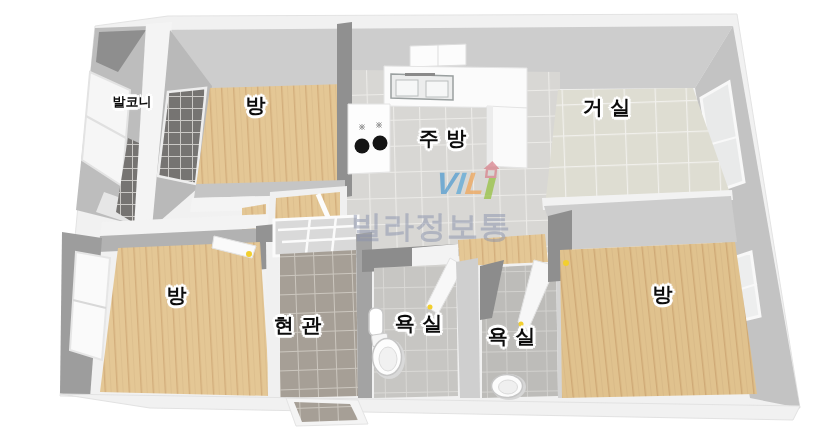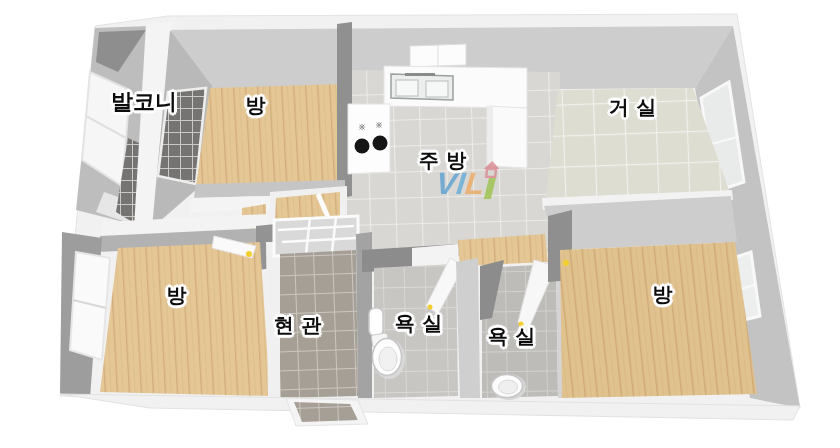--- a/index.html
+++ b/index.html
@@ -3,21 +3,21 @@
 <meta charset="utf-8">
 <style>
   html,body{margin:0;padding:0;background:#ffffff;}
   #stage{position:relative;width:840px;height:448px;background:#ffffff;overflow:hidden;
          font-family:"Liberation Sans", sans-serif;}
   #plan-svg{position:absolute;left:0;top:0;}
   .room-label{position:absolute;transform:translate(-50%,-50%);
     font-weight:700;font-size:20px;color:#0c0c0c;white-space:nowrap;letter-spacing:1px;
     text-shadow:-2px -2px 0 #fff,2px -2px 0 #fff,-2px 2px 0 #fff,2px 2px 0 #fff,
                 0 -3px 0 #fff,0 3px 0 #fff,-3px 0 0 #fff,3px 0 0 #fff,0 0 5px #fff;}
-  .room-label.small{font-size:22px;letter-spacing:0;margin-left:12px;}
+  .room-label.small{font-size:13px;letter-spacing:0;}
   #watermark{position:absolute;left:0;top:0;width:100%;height:100%;pointer-events:none;}
   #wm-logo{position:absolute;left:436px;top:168px;display:flex;align-items:flex-end;
     opacity:.72;transform:skewX(-6deg);}
   #wm-logo .lg{font-style:italic;font-weight:800;font-size:31px;line-height:1;
     letter-spacing:-1px;margin-right:1px;}
   #wm-post{position:relative;width:7px;height:22px;margin-left:3px;}
   #wm-post .bar{position:absolute;left:0;bottom:0;width:7px;height:22px;
     background:currentcolor;transform:skewX(-8deg);}
   #wm-house{position:absolute;left:-6px;top:-16px;}
   #wm-text{position:absolute;left:351px;top:206px;font-weight:700;font-size:31px;
@@ -210,25 +210,26 @@
     <span id="wm-post" style="color: rgb(149, 193, 61);">
       <span class="bar"></span>
       <span id="wm-house" style="color: rgb(217, 128, 138);">
         <svg width="18" height="17" viewBox="0 0 18 17">
           <polygon points="9,0 17,8 1,8" fill="currentColor"></polygon>
           <rect x="4.5" y="8" width="9" height="8" fill="none" stroke="currentColor" stroke-width="2.4"></rect>
         </svg>
       </span>
     </span>
   </div>
+  <div id="wm-text" style="color: rgb(138, 147, 173);">빌라정보통</div>
 </div>
 
 <div class="room-label small" style="left:132px;top:102px;">발코니</div>
 <div class="room-label" style="left:256px;top:105px;">방</div>
-<div class="room-label" style="left:443px;top:160px;">주 방</div>
-<div class="room-label" style="left:633px;top:107px;">거 실</div>
+<div class="room-label" style="left:443px;top:138px;">주 방</div>
+<div class="room-label" style="left:607px;top:107px;">거 실</div>
 <div class="room-label" style="left:177px;top:295px;">방</div>
 <div class="room-label" style="left:298px;top:325px;">현 관</div>
 <div class="room-label" style="left:419px;top:323px;">욕 실</div>
 <div class="room-label" style="left:512px;top:336px;">욕 실</div>
 <div class="room-label" style="left:663px;top:294px;">방</div>
 
 </div>
 
 </body></html>

